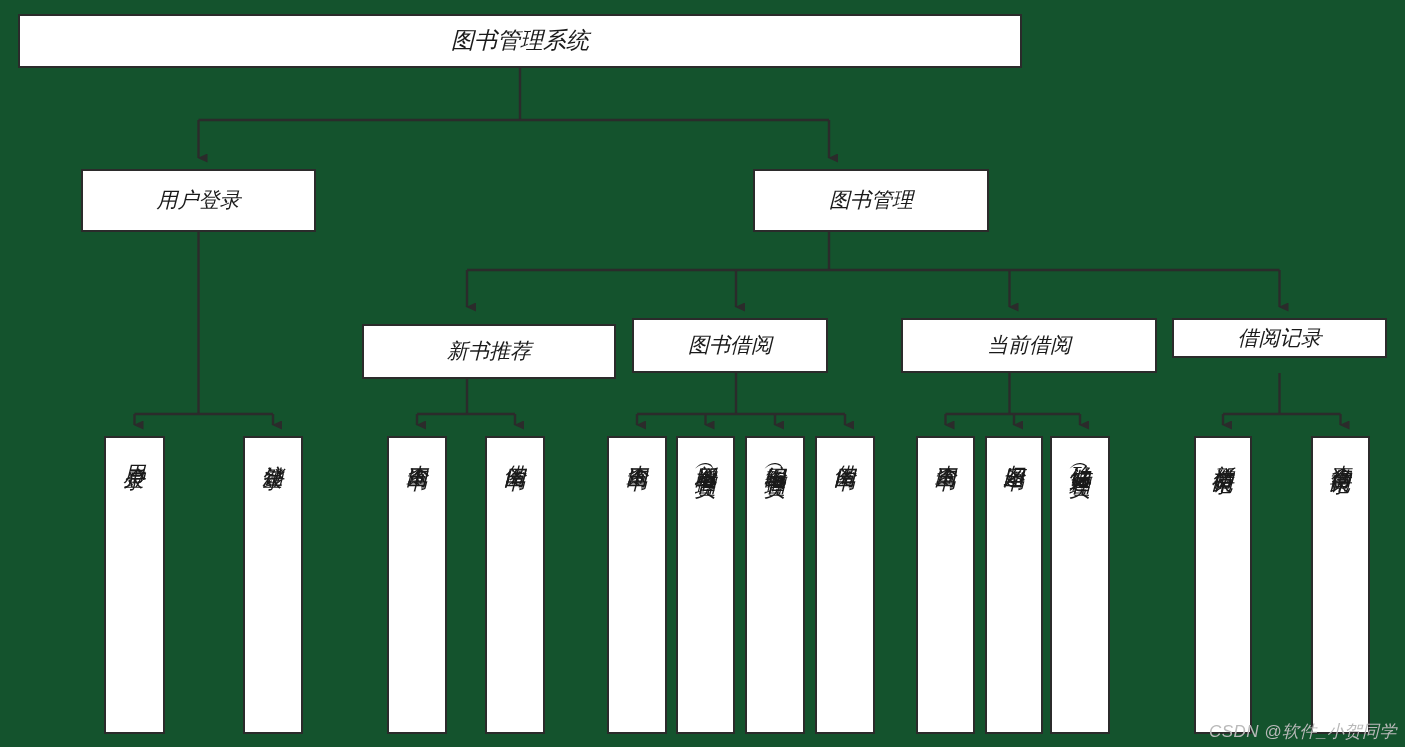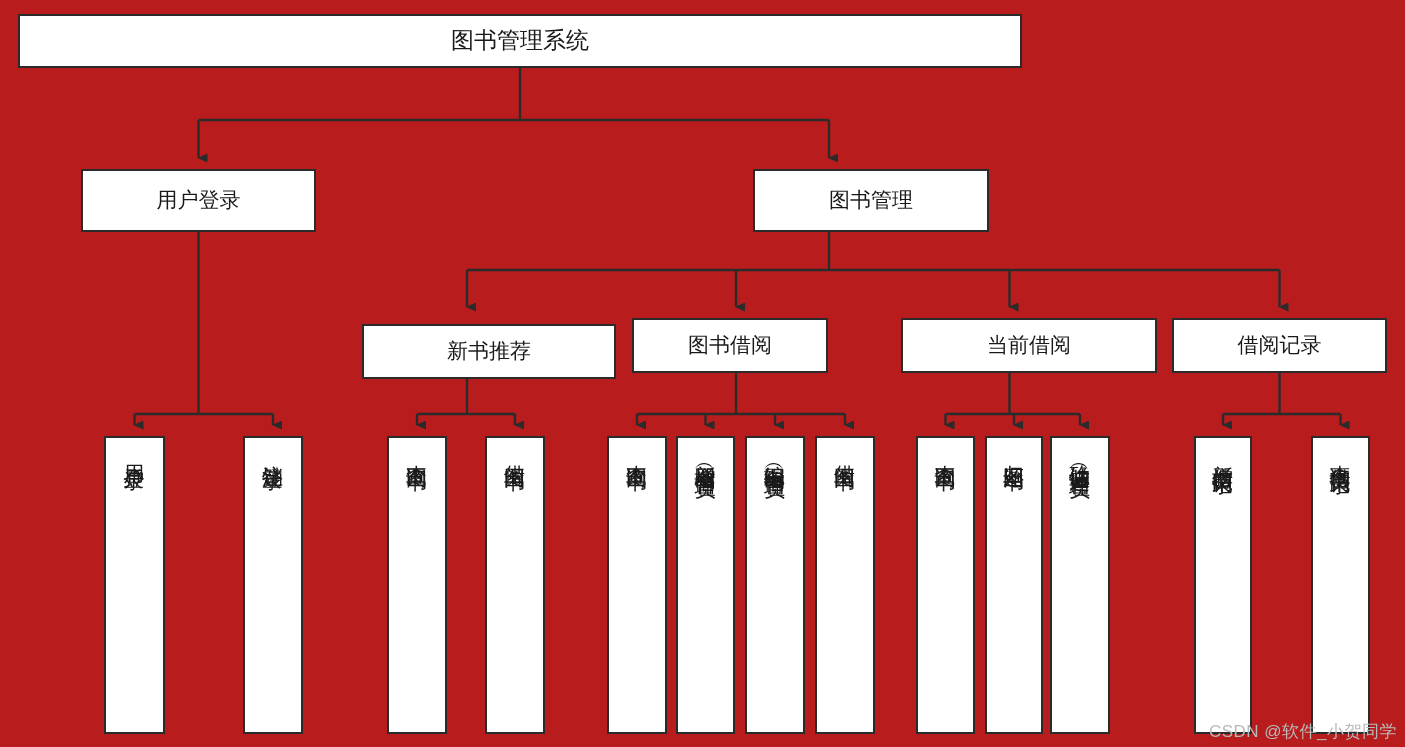--- a/index.html
+++ b/index.html
@@ -8,22 +8,23 @@
     padding: 0;
     background: #ffffff;
   }
   body {
     font-family: "Liberation Sans", "DejaVu Sans", sans-serif;
   }
   #diagram-root {
     position: relative;
     width: 1405px;
     height: 747px;
-    background: #b91c1c;
+    background: #14532d;
     overflow: hidden;
+    font-style: italic;
   }
   #edge-layer {
     position: absolute;
     left: 0;
     top: 0;
     width: 1405px;
     height: 747px;
     pointer-events: none;
   }
   .node {
@@ -132,21 +133,21 @@
       </div>
       <div class="node horizontal" style="left: 362px; top: 324px; width: 254px; height: 55px;">
         <span class="node-label">新书推荐</span>
       </div>
       <div class="node horizontal" style="left: 632px; top: 318px; width: 196px; height: 55px;">
         <span class="node-label">图书借阅</span>
       </div>
       <div class="node horizontal" style="left: 901px; top: 318px; width: 256px; height: 55px;">
         <span class="node-label">当前借阅</span>
       </div>
-      <div class="node horizontal" style="left: 1172px; top: 318px; width: 215px; height: 55px;">
+      <div class="node horizontal" style="left: 1172px; top: 318px; width: 215px; height: 40px;">
         <span class="node-label">借阅记录</span>
       </div>
       <div class="node vertical" style="left: 104px; top: 436px; width: 61px; height: 298px;">
         <span class="node-label">用户登录</span>
       </div>
       <div class="node vertical" style="left: 243px; top: 436px; width: 60px; height: 298px;">
         <span class="node-label">注销登录</span>
       </div>
       <div class="node vertical" style="left: 387px; top: 436px; width: 60px; height: 298px;">
         <span class="node-label">查询图书</span>

